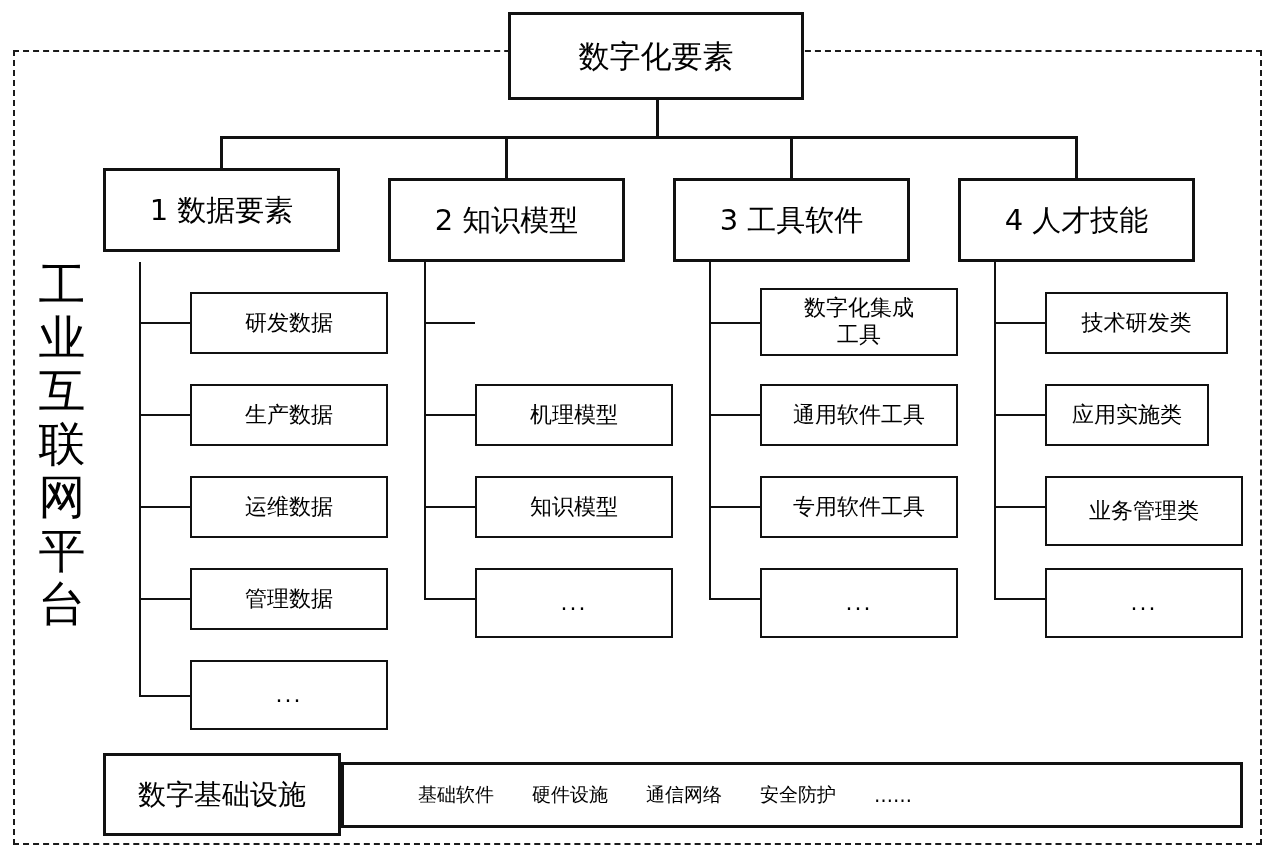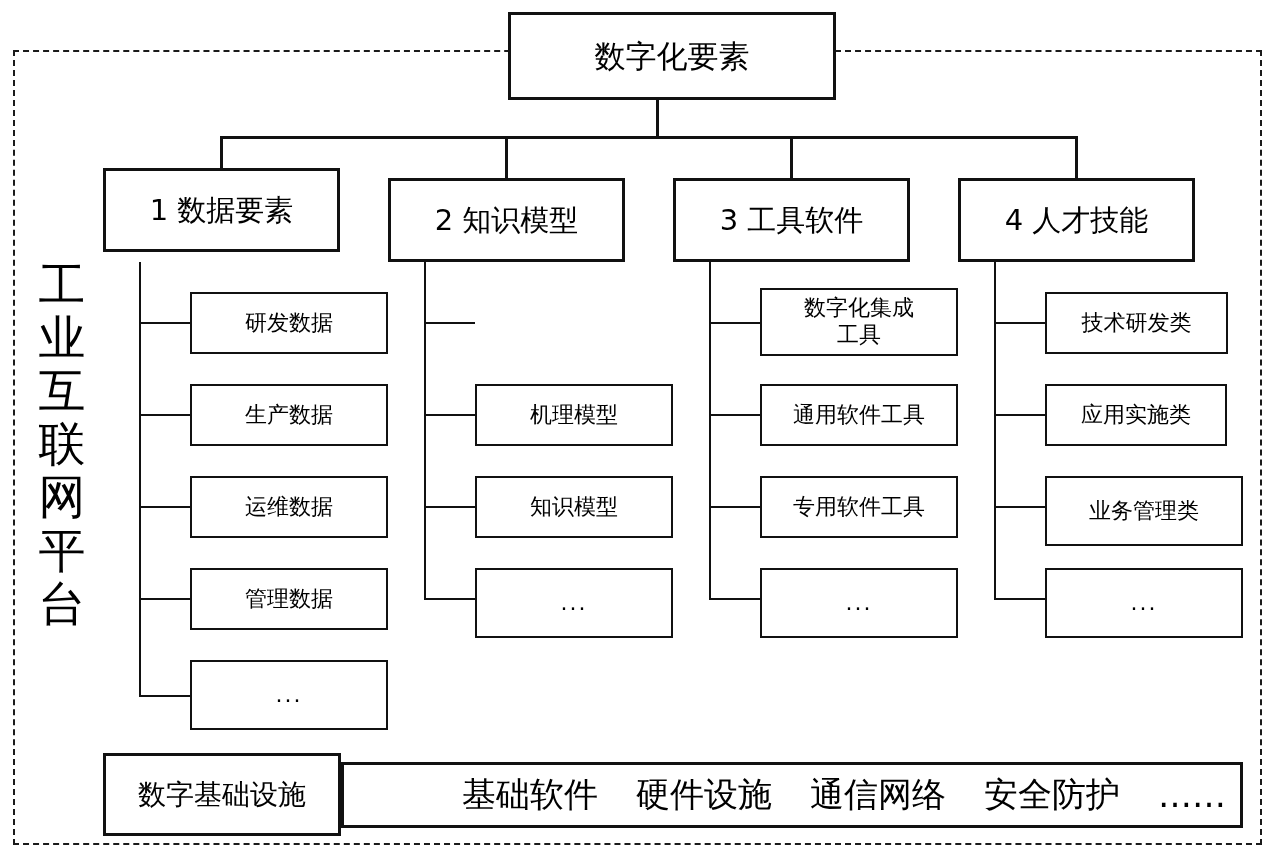--- a/index.html
+++ b/index.html
@@ -75,22 +75,22 @@
     border: 3px solid #111111;
     background: #ffffff;
     display: flex;
     align-items: center;
     z-index: 1;
   }
   .infra-items {
     display: flex;
     align-items: center;
     gap: 38px;
-    margin-left: 118px;
-    font-size: 34px;
+    margin-left: 74px;
+    font-size: 19px;
   }
   .infra-item { white-space: nowrap; }
   .line {
     position: absolute;
     background: #111111;
   }
   .vline { width: 3px; }
   .hline { height: 3px; }
   .vline-thin { width: 2px; background: #111111; }
   .hline-thin { height: 2px; background: #111111; }
@@ -98,21 +98,21 @@
 </style>
 </head>
 <body>
 
 <div id="canvas">
 
   <div class="dashed-frame"></div>
 
   <div class="platform-label">工业互联网平台</div>
 
-  <div class="box root-box" style="left:508px; top:12px; width:328px; height:88px;">
+  <div class="box root-box" style="left:508px; top:12px; width:296px; height:88px;">
     <span>数字化要素</span>
   </div>
 
   <div class="line vline" style="left:656px; top:100px; width:3px; height:38px;"></div>
 
   <div class="line hline" style="left:220px; top:136px; width:858px; height:3px;"></div>
 
   <div class="line vline" style="left:220px; top:136px; width:3px; height:43px;"></div>
   <div class="line vline" style="left:505px; top:136px; width:3px; height:43px;"></div>
   <div class="line vline" style="left:790px; top:136px; width:3px; height:43px;"></div>
@@ -190,21 +190,21 @@
     <span>4 人才技能</span>
   </div>
   <div class="line vline-thin" style="left:994px; top:262px; width:2px; height:337px;"></div>
   <div class="line hline-thin" style="left:994px; top:322px; width:51px;"></div>
   <div class="line hline-thin" style="left:994px; top:414px; width:51px;"></div>
   <div class="line hline-thin" style="left:994px; top:506px; width:51px;"></div>
   <div class="line hline-thin" style="left:994px; top:598px; width:51px;"></div>
   <div class="box leaf-box" style="left:1045px; top:292px; width:183px; height:62px;">
     <span>技术研发类</span>
   </div>
-  <div class="box leaf-box" style="left:1045px; top:384px; width:182px; height:62px;">
+  <div class="box leaf-box" style="left:1045px; top:384px; width:164px; height:62px;">
     <span>应用实施类</span>
   </div>
   <div class="box leaf-box" style="left:1045px; top:476px; width:198px; height:70px;">
     <span>业务管理类</span>
   </div>
   <div class="box leaf-box" style="left:1045px; top:568px; width:198px; height:70px;">
     <span class="ellipsis">...</span>
   </div>
 
   <div class="infra-bar" style="left:341px; top:762px; width:902px; height:66px;">

